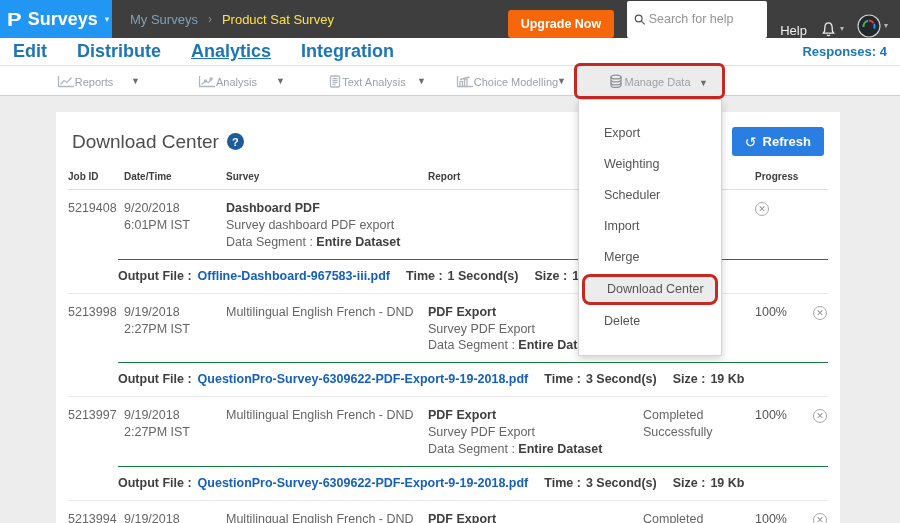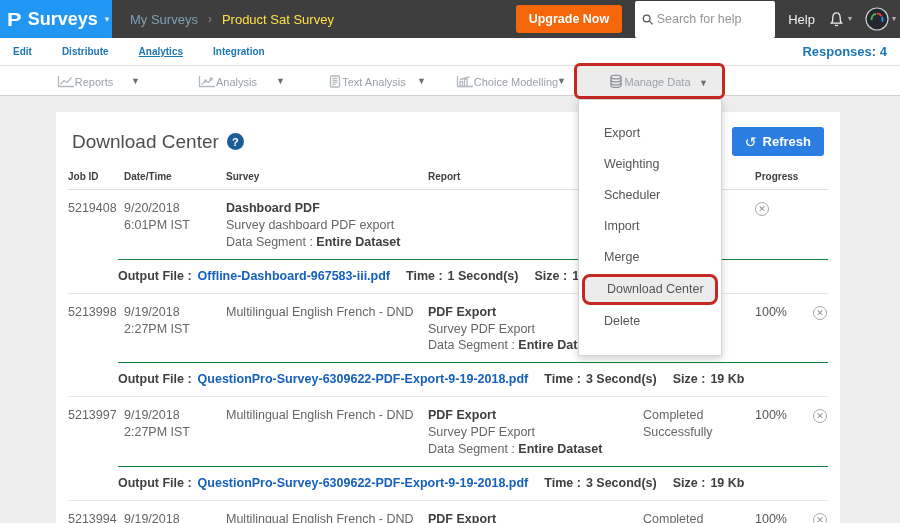--- a/index.html
+++ b/index.html
@@ -9,33 +9,33 @@
   .topbar { position:absolute; top:0; left:0; width:900px; height:38px; background:#3e3e3e; display:flex; align-items:center; z-index:20; }
   .logo-block { width:112px; height:38px; background:#2196f3; display:flex; align-items:center; padding:0 8px; gap:7px; cursor:pointer; }
   .plogo { color:#fff; font-weight:700; font-size:19px; line-height:1; transform:scaleX(1.15); }
   .prod-label { color:#fff; font-size:18px; font-weight:600; }
   .caret { font-size:9px; line-height:1; }
   .caret-light { color:#dce9f5; }
   .breadcrumb { display:flex; align-items:center; gap:10px; margin-left:18px; font-size:13px; }
   .bc-parent { color:#7fa0b8; cursor:pointer; }
   .bc-sep { color:#8a8a8a; font-size:12px; }
   .bc-current { color:#fde047; font-weight:400; }
-  .topbar-right { margin-left:auto; display:flex; align-items:center; gap:13px; padding-right:4px; }
+  .topbar-right { margin-left:auto; display:flex; align-items:flex-end; gap:13px; padding-right:12px; }
   .upgrade-btn { background:#f6660a; color:#fff; border:none; font-family:inherit; font-size:12.5px; font-weight:700; padding:7px 13px; border-radius:3px; cursor:pointer; }
   .search-box { background:#fff; border-radius:2px; width:140px; height:37px; display:flex; align-items:center; padding:0 7px; gap:3px; }
   .search-box input { border:none; outline:none; width:100%; font-family:inherit; font-size:12.5px; color:#333; }
   .search-box input::placeholder { color:#949494; }
   .help-label { color:#f0f0f0; font-size:13px; cursor:pointer; }
   .icon-wrap { display:flex; align-items:center; gap:3px; cursor:pointer; }
   .caret-gray { color:#b5b5b5; font-size:8px; }
   .avatar { width:24px; height:24px; border-radius:50%; overflow:hidden; display:flex; }
 
   
   .navbar { position:absolute; top:38px; left:0; width:900px; height:28px; background:#fff; border-bottom:1px solid #e0e0e0; display:flex; align-items:center; padding:0 13px; z-index:15; }
-  .nav-tab { color:#1d76b5; font-size:10px; font-weight:600; margin-right:30px; cursor:pointer; }
+  .nav-tab { color:#1d76b5; font-size:18px; font-weight:600; margin-right:30px; cursor:pointer; }
   .nav-tab.active { text-decoration:underline; }
   .responses { margin-left:auto; color:#1d76b5; font-size:13px; font-weight:600; }
 
   
   .toolbar { position:absolute; top:66px; left:0; width:900px; height:30px; background:#fff; border-bottom:1px solid #cfcfcf; z-index:30; }
   .tool-group { position:absolute; top:0; height:30px; display:flex; align-items:center; justify-content:center; cursor:pointer; }
   .tool-col { display:flex; flex-direction:row; align-items:center; line-height:1; }
   .tool-label { font-size:11px; color:#9aa1a8; margin-top:2px; white-space:nowrap; }
   .tool-caret { position:absolute; right:10px; top:10px; color:#6e6e6e; font-size:9px; }
   .tg1 { left:20px;  width:130px; }

